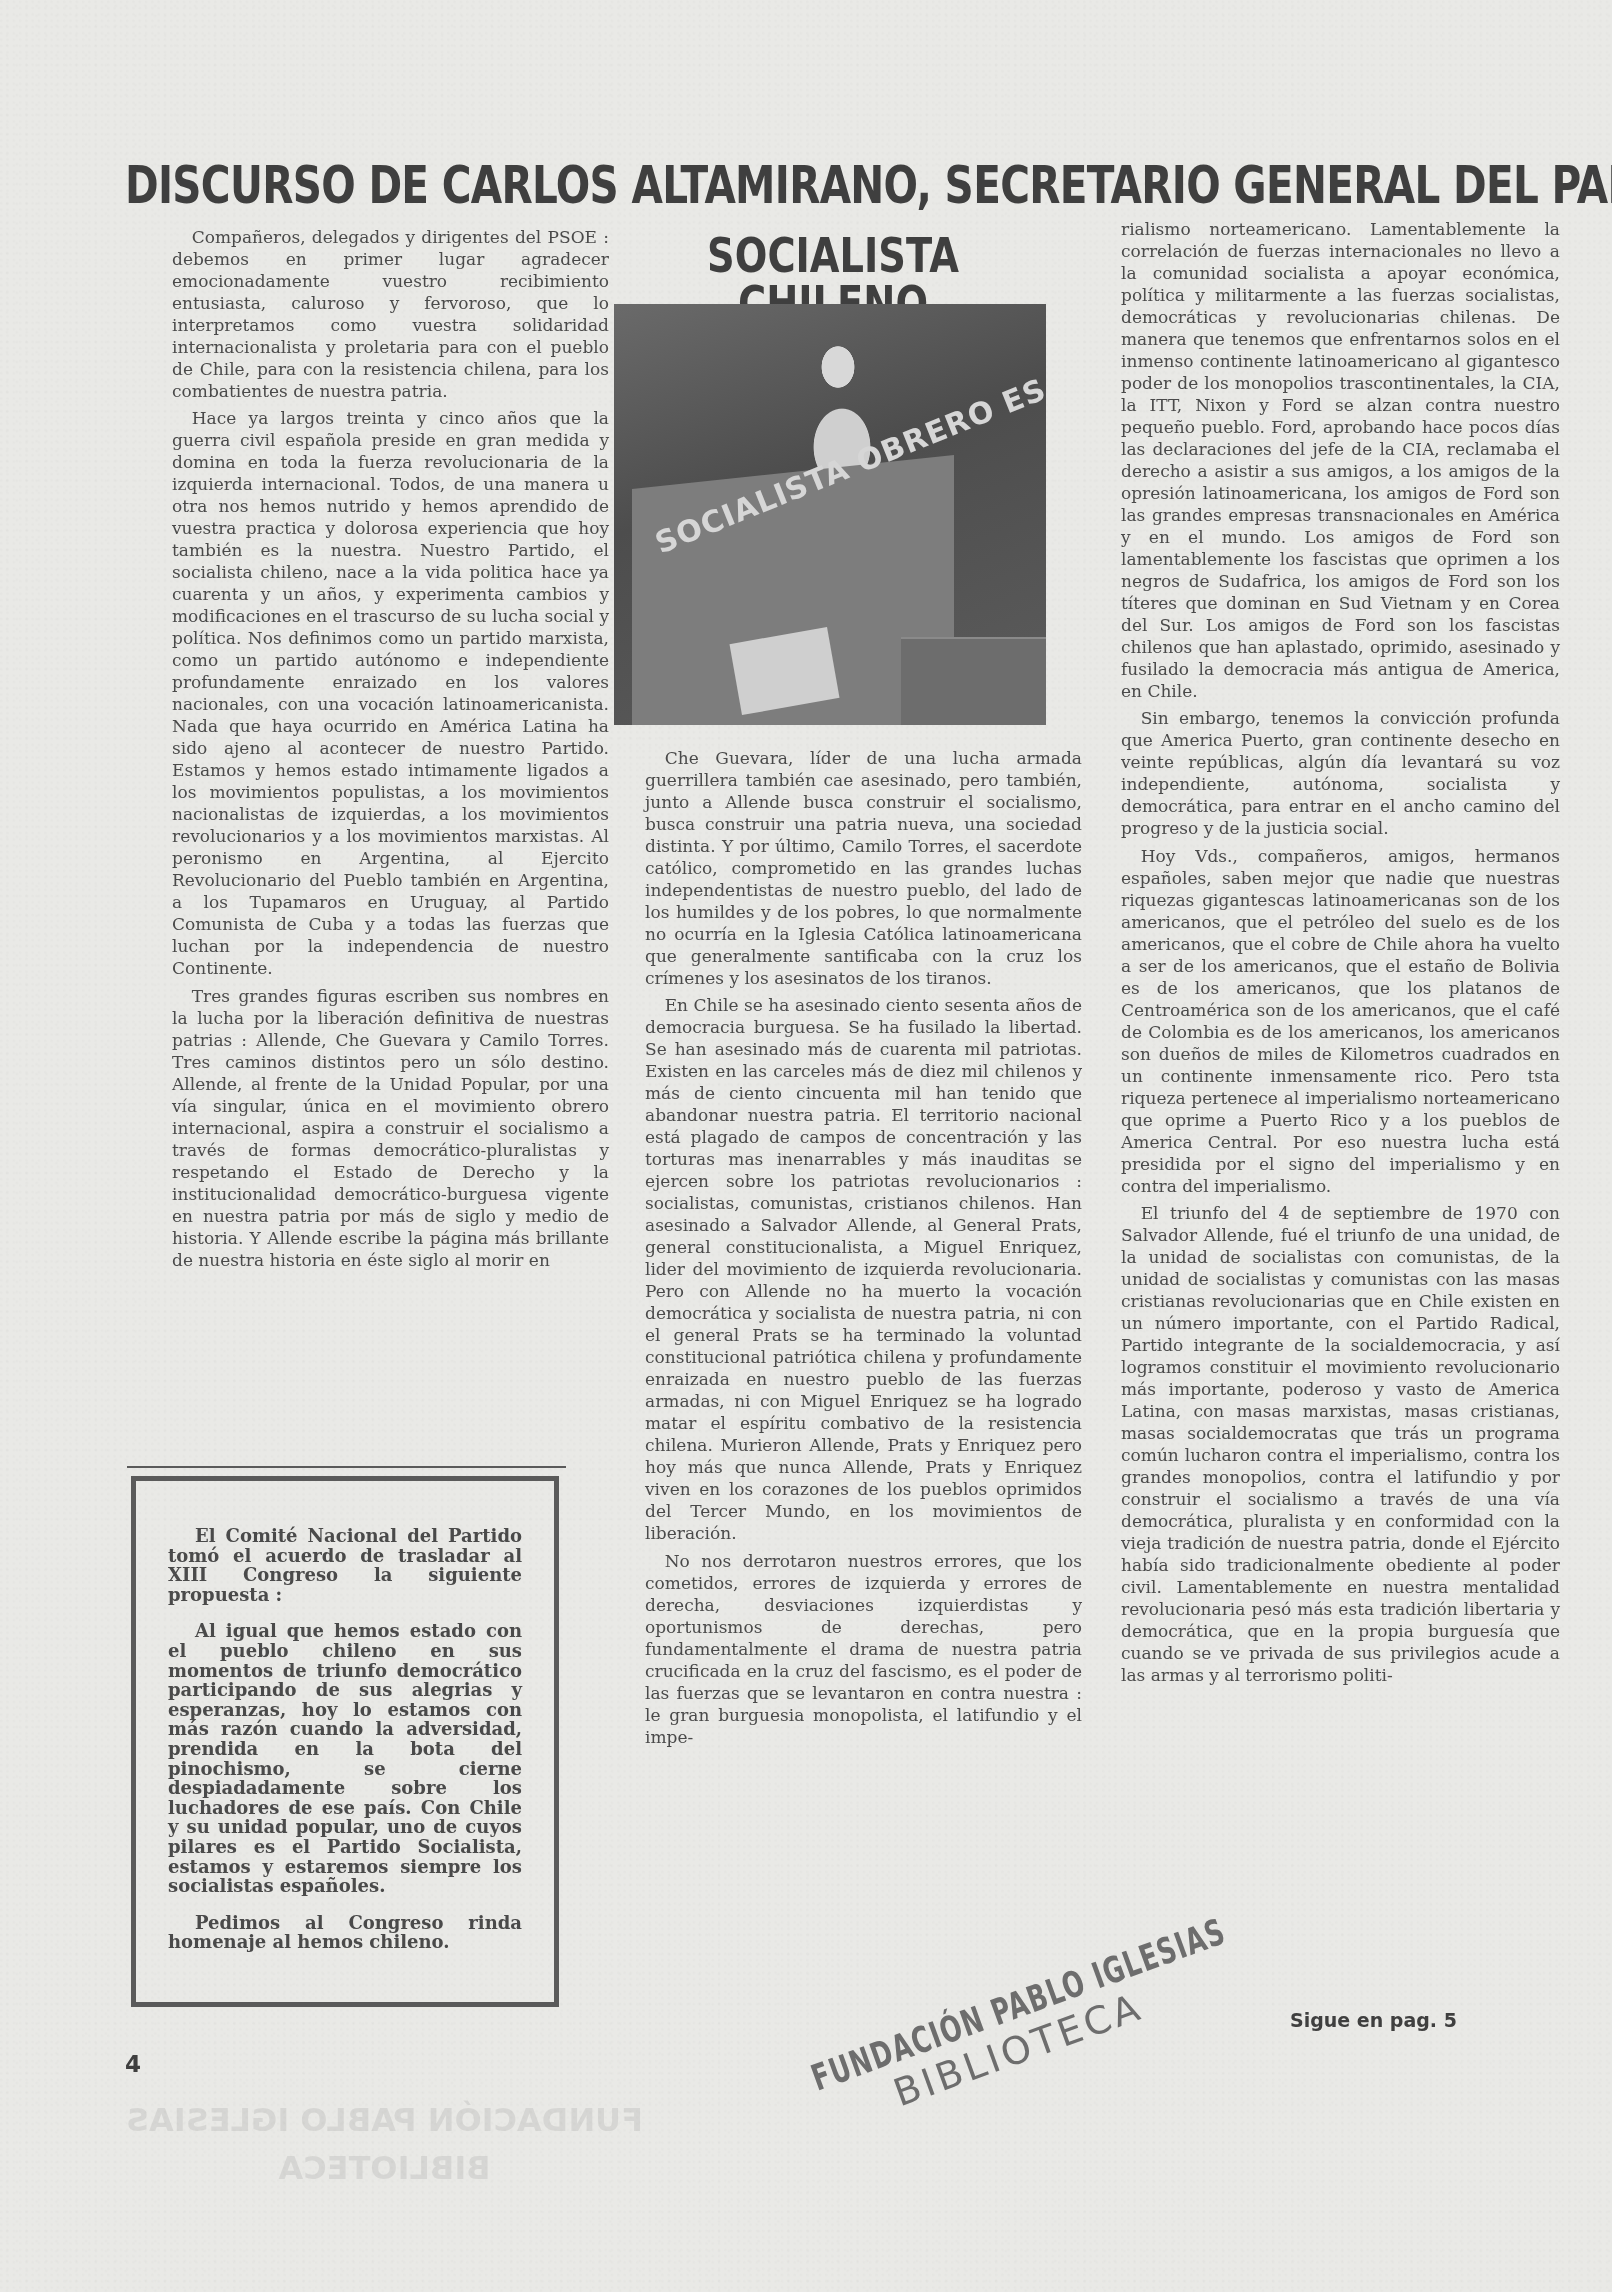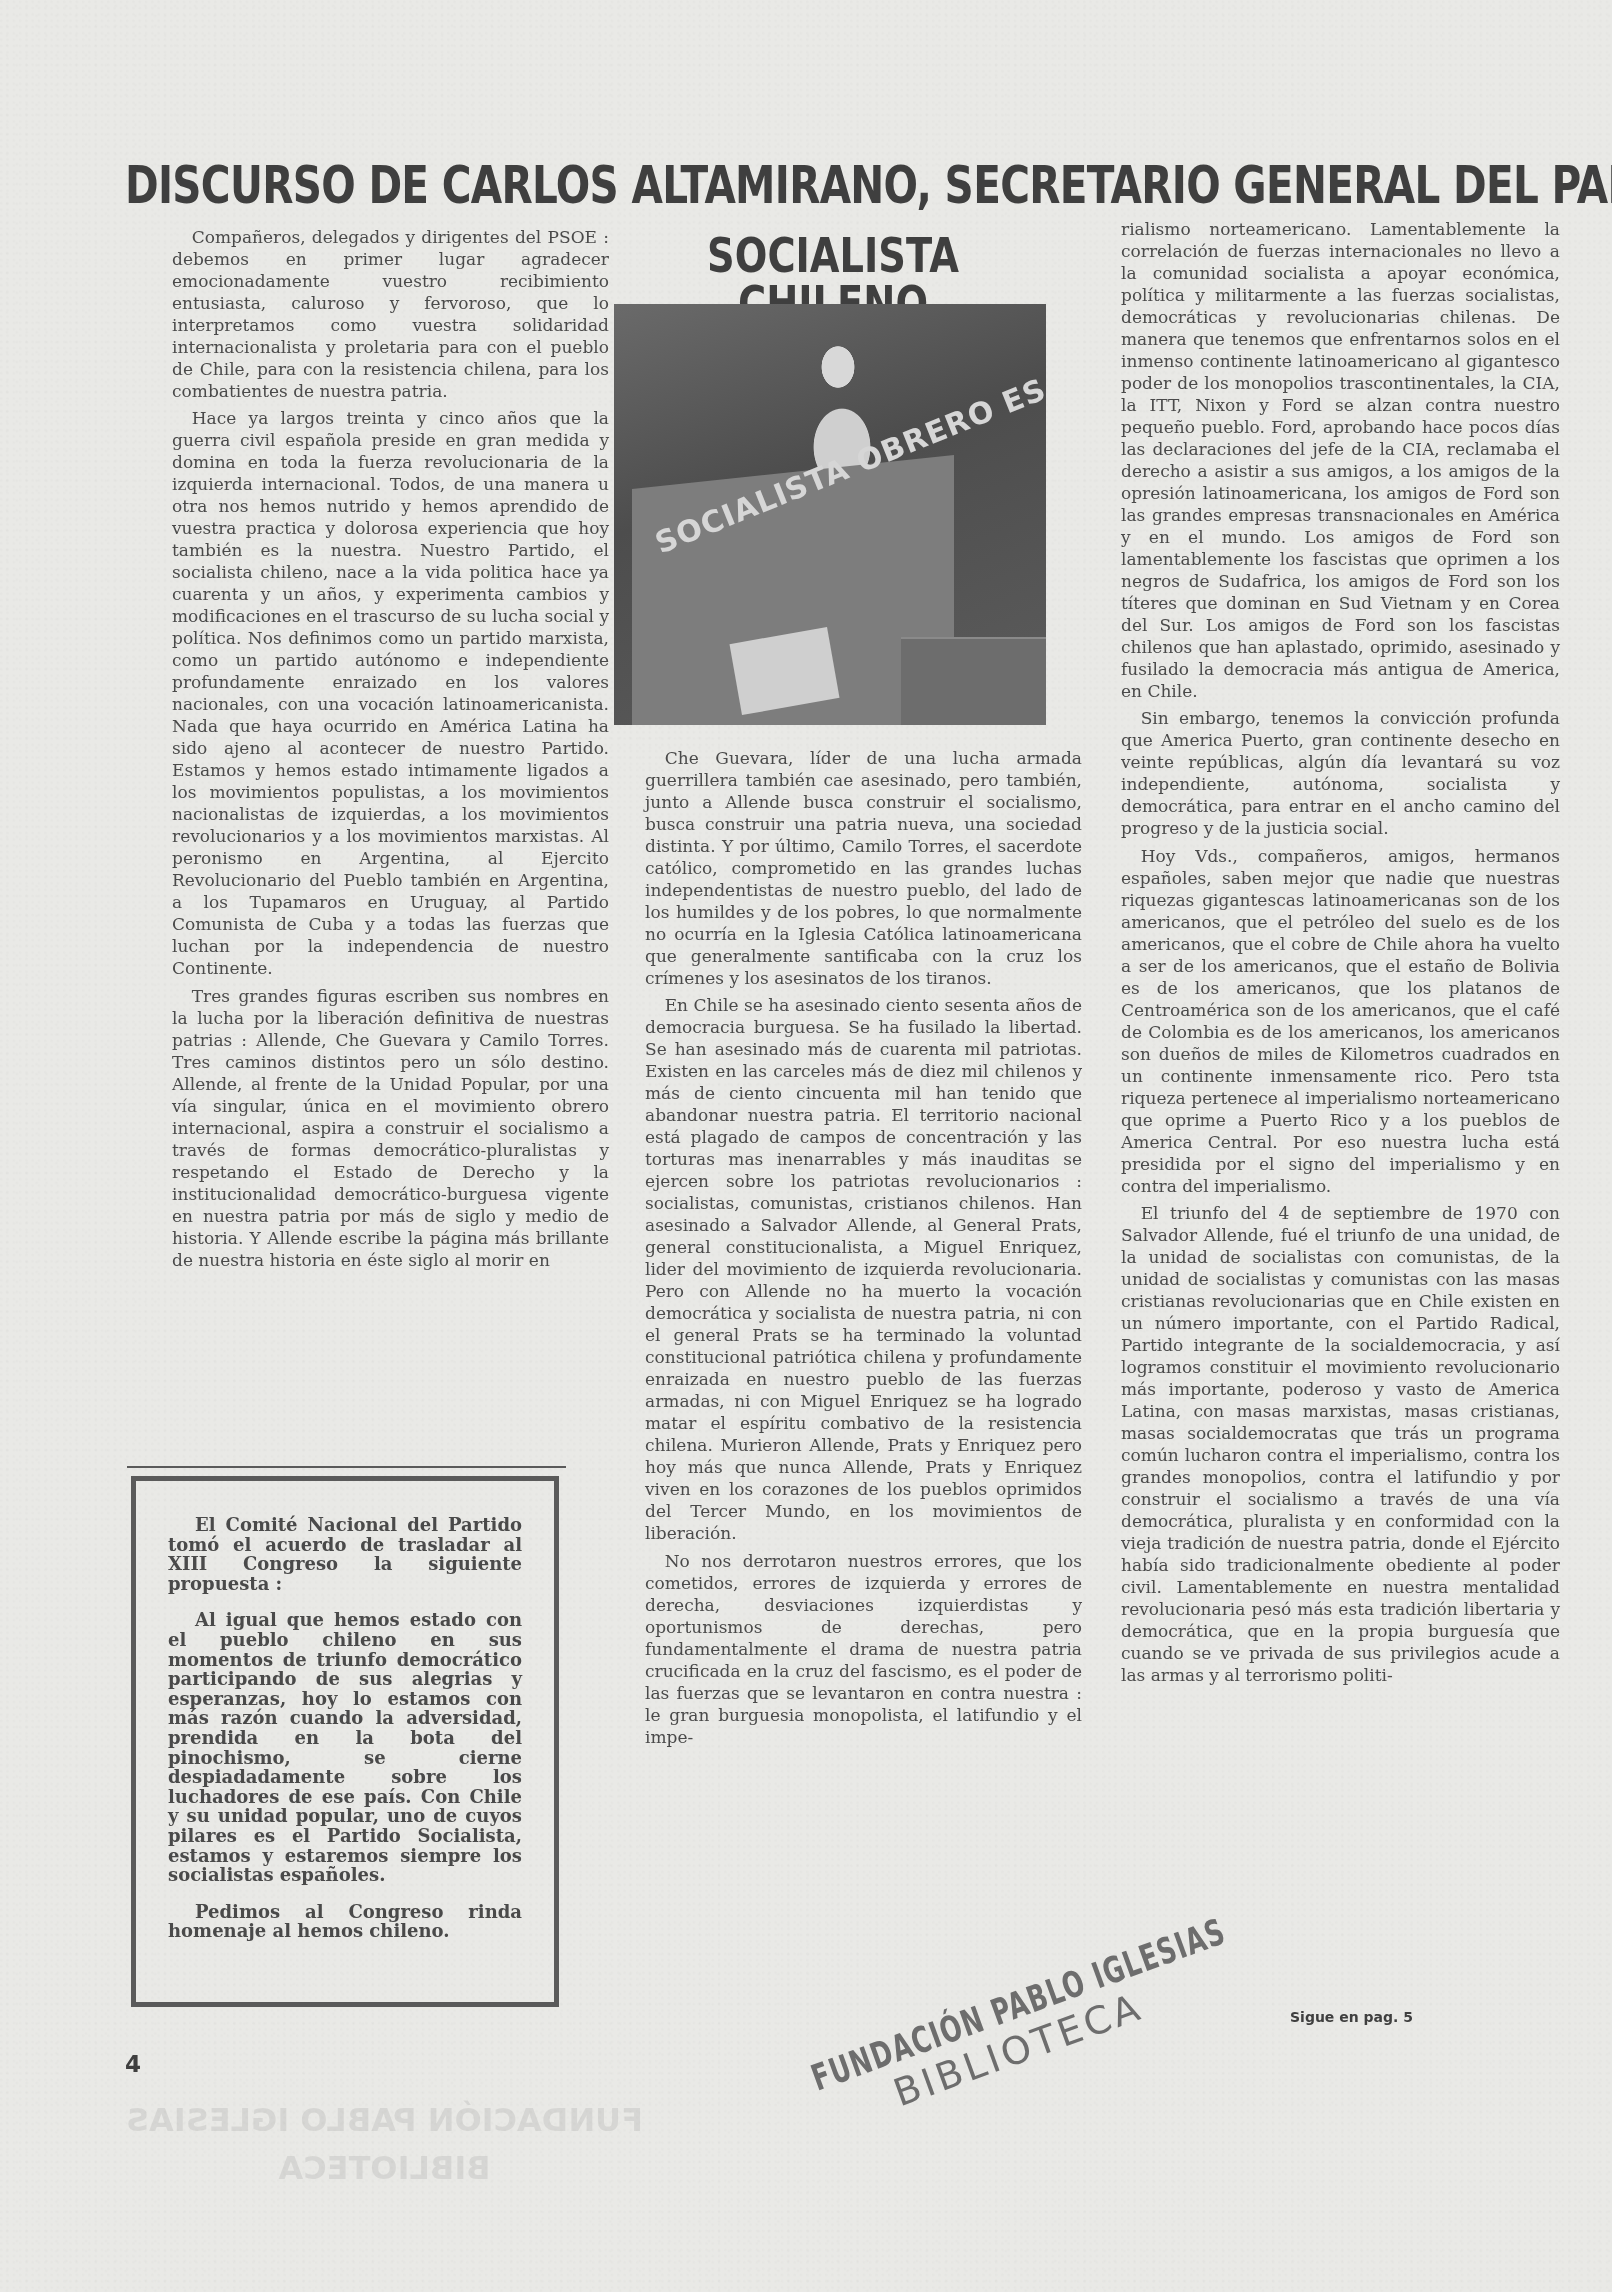--- a/index.html
+++ b/index.html
@@ -65,27 +65,27 @@
   }
   .photo .book {
     position: absolute; left: 121px; top: 331px; width: 99px; height: 72px;
     background: #cfcfcf; transform: rotate(-10deg);
   }
   .boxed {
     position: absolute; left: 131px; top: 1476px; width: 428px; height: 531px;
     border: 5.4px solid #5a5a5a; box-sizing: border-box;
     font-weight: bold; font-size: 18px; line-height: 19.6px;
     color: #4a4a4a; text-align: justify;
-    padding: 34px 32px 0 32px;
+    padding: 45px 32px 0 32px;
   }
   .boxed p { margin: 0 0 17px 0; text-indent: 27px; }
   .rule { position: absolute; left: 127px; top: 1466px; width: 439px; border-top: 2.7px solid #5a5a5a; }
   .continue {
     position: absolute; left: 1290px; top: 2009px;
-    font-family: "DejaVu Sans", sans-serif; font-weight: bold; font-size: 14px; color: #3f3f3f;
+    font-family: "DejaVu Sans", sans-serif; font-weight: bold; font-size: 19px; color: #3f3f3f;
   }
   .page-number {
     position: absolute; left: 125px; top: 2051px;
     font-family: "DejaVu Sans", sans-serif; font-weight: bold; font-size: 23px; color: #3f3f3f;
   }
   .stamp {
     position: absolute; left: 806px; top: 2060px;
     font-family: "DejaVu Sans", sans-serif; color: #6d6d6d;
     transform: rotate(-20deg); transform-origin: left top;
   }

